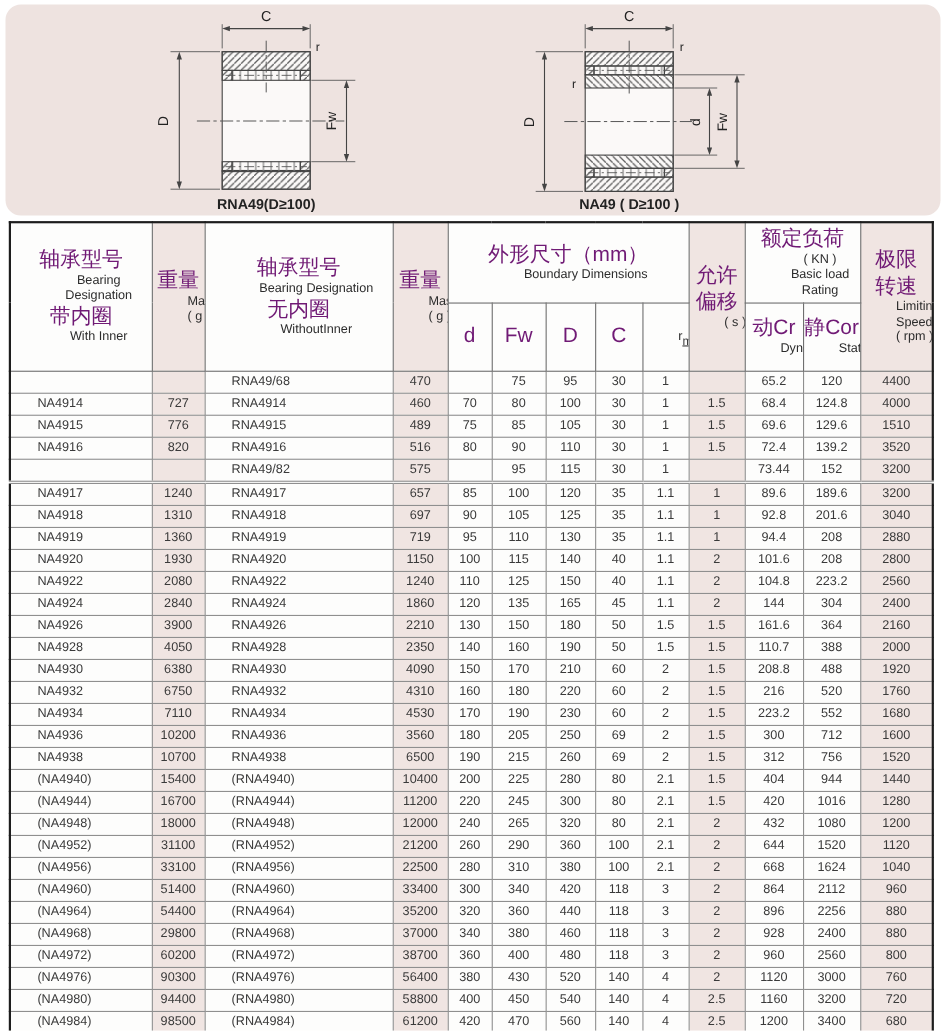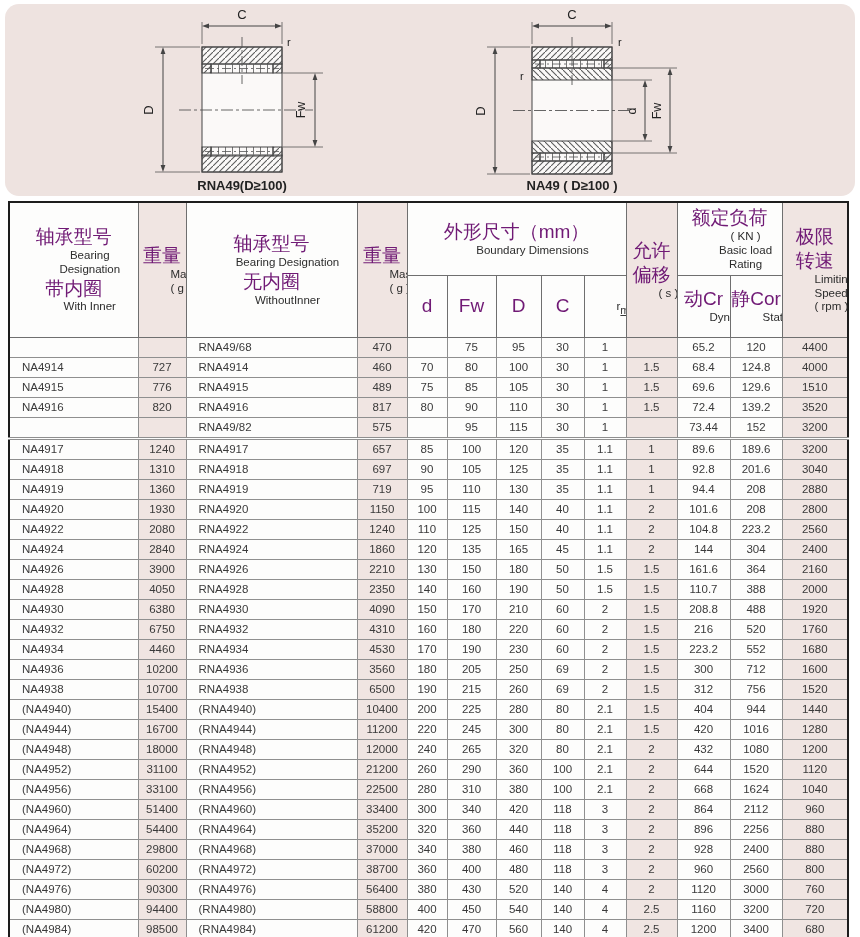--- a/index.html
+++ b/index.html
@@ -18,21 +18,21 @@
   
   table.spec { position:absolute; left:8px; top:201px; width:841px; border-collapse:collapse;
                table-layout:fixed; background:#fdfdfc; border:2px solid #1d1d1d; }
   th, td { border:1px solid #8f8f8f; overflow:hidden; white-space:nowrap; }
   thead th { border-color:#6f6f6f; background:#fdfdfc; font-weight:normal; text-align:center;
              vertical-align:middle; padding:1px 0; }
   .zh  { font-size:19px; line-height:1.25; color:#701a75; }
   .en  { font-size:11.5px; line-height:1.2; color:#2c2c2c;padding-left:32px; }
   .sub { font-size:11px; vertical-align:sub;text-decoration:underline; }
   tbody td { height:19px; font-size:11.5px; text-align:center; vertical-align:middle; padding:0 2px; color:#3a3a3a; }
-  tbody td.left { text-align:left; padding-left:12px; }
+  tbody td.left { text-align:left; padding-left:24px; }
   .tint { background:#f0e5e2; }
   thead tr.tier1 { height:73px; }
   thead tr.tier2 { height:62px; }
   tbody tr:nth-child(6) td { border-top:3px double #8f8f8f; }
 </style>
 </head>
 <body>
 
 <div class="page">
 
@@ -277,21 +277,21 @@
           <td>1</td>
           <td class="tint">1.5</td>
           <td>69.6</td>
           <td>129.6</td>
           <td class="tint">1510</td>
         </tr>
         <tr>
           <td class="left">NA4916</td>
           <td class="tint">820</td>
           <td class="left">RNA4916</td>
-          <td class="tint">817</td>
+          <td class="tint">516</td>
           <td>80</td>
           <td>90</td>
           <td>110</td>
           <td>30</td>
           <td>1</td>
           <td class="tint">1.5</td>
           <td>72.4</td>
           <td>139.2</td>
           <td class="tint">3520</td>
         </tr>
@@ -455,21 +455,21 @@
           <td>220</td>
           <td>60</td>
           <td>2</td>
           <td class="tint">1.5</td>
           <td>216</td>
           <td>520</td>
           <td class="tint">1760</td>
         </tr>
         <tr>
           <td class="left">NA4934</td>
-          <td class="tint">4460</td>
+          <td class="tint">7110</td>
           <td class="left">RNA4934</td>
           <td class="tint">4530</td>
           <td>170</td>
           <td>190</td>
           <td>230</td>
           <td>60</td>
           <td>2</td>
           <td class="tint">1.5</td>
           <td>223.2</td>
           <td>552</td>

